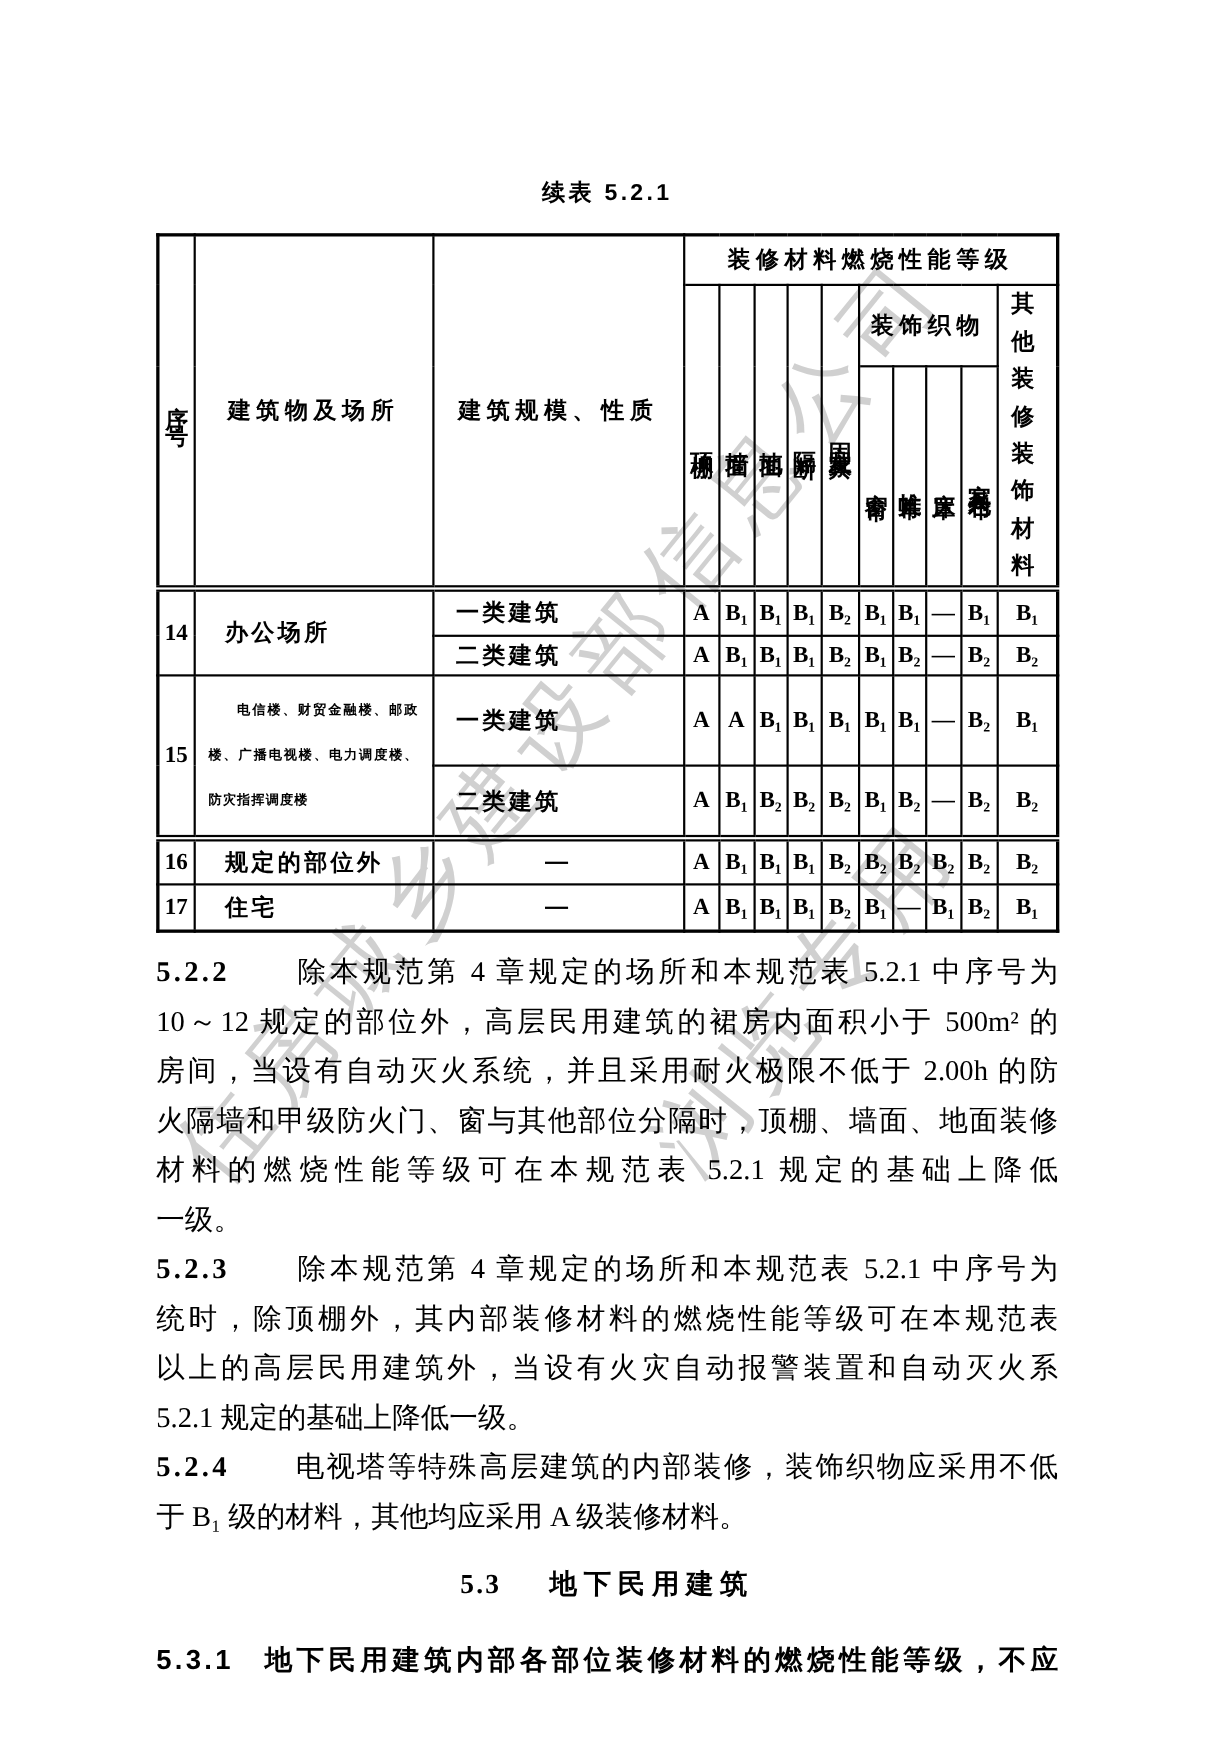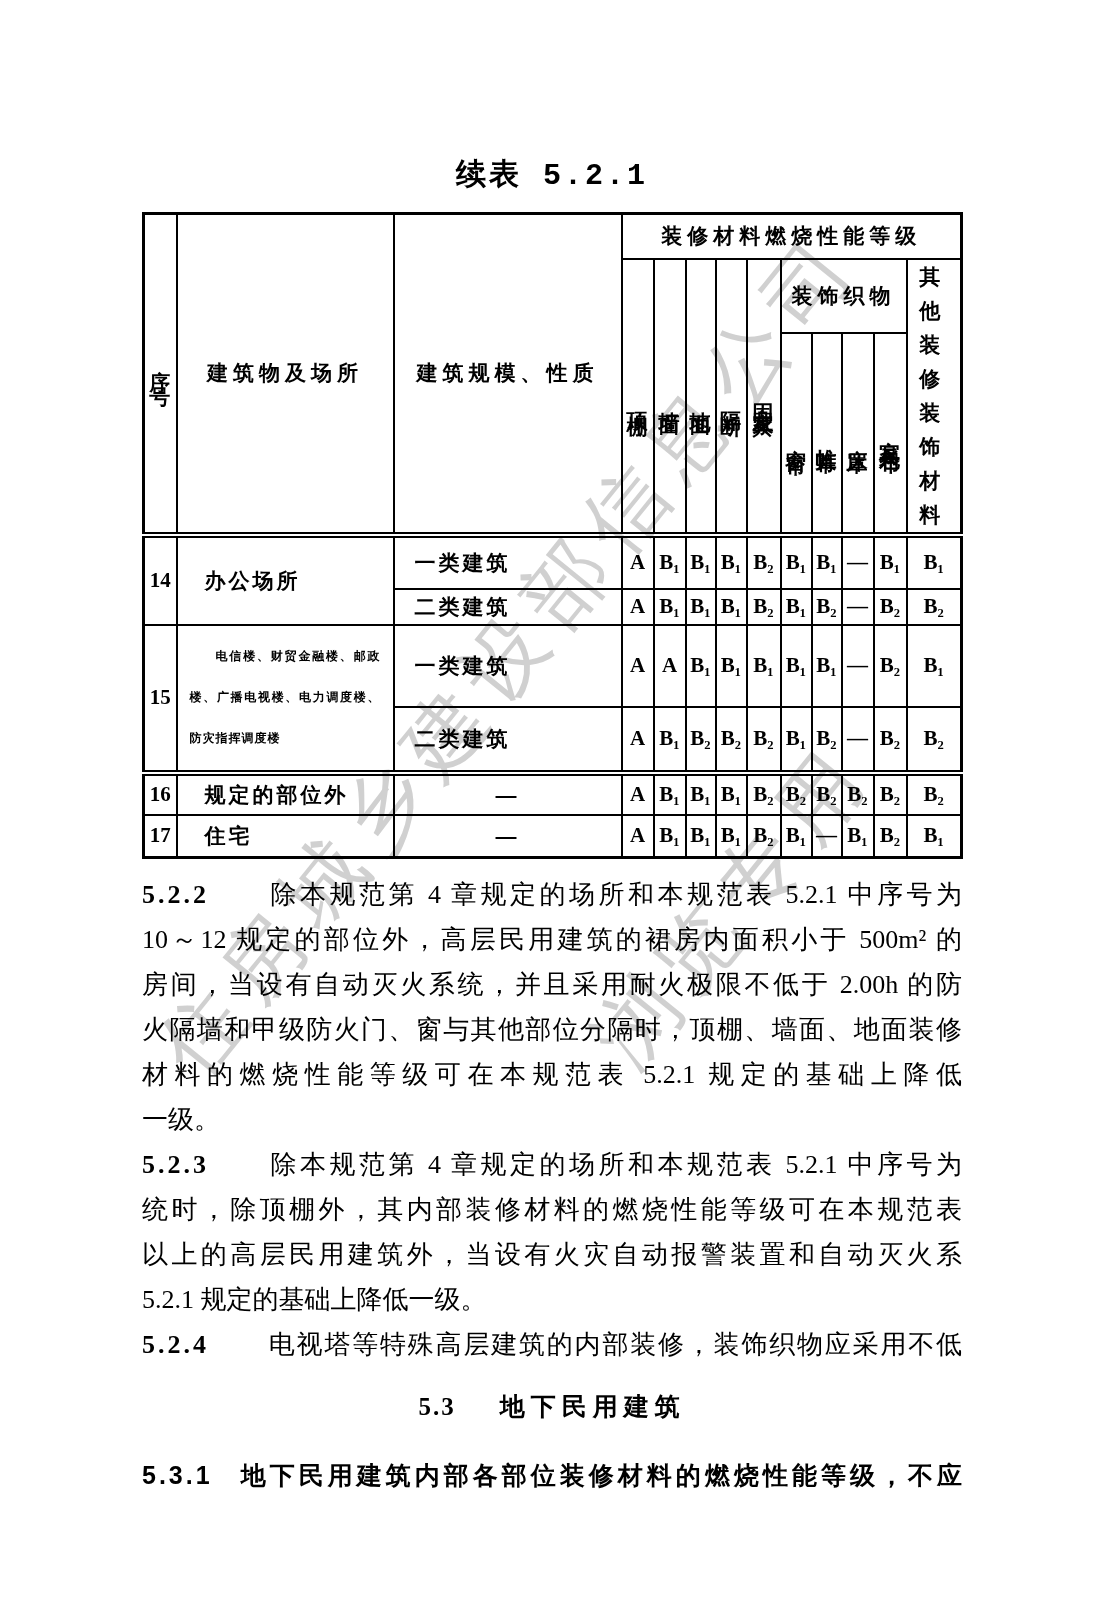--- a/index.html
+++ b/index.html
@@ -2,30 +2,30 @@
 <html><head>
 <meta charset="utf-8">
 <style>
   html,body{margin:0;padding:0;background:#ffffff;}
   body{width:1102px;height:1598px;position:relative;overflow:hidden;
        font-family:"Liberation Serif","DejaVu Serif",serif;color:#000;}
   .page{position:relative;width:1102px;height:1598px;overflow:hidden;}
   .content{position:absolute;left:142px;top:158px;width:820px;}
 
   
-  .tbl-title{text-align:center;font-weight:bold;font-size:30px;height:36px;line-height:36px;
-             font-family:Liberation Mono, monospace;letter-spacing:3px;}
+  .tbl-title{text-align:center;font-weight:bold;font-size:21px;height:36px;line-height:36px;
+             font-family:Liberation Sans, sans-serif;letter-spacing:3px;}
 
   
   table{border-collapse:collapse;table-layout:fixed;width:818px;margin-top:18px;
         border:3px solid #000;font-family:"Liberation Sans",sans-serif;}
   td{border:2px solid #000;text-align:center;vertical-align:middle;padding:0;
      font-size:21px;font-weight:bold;overflow:hidden;}
   tr.hr1{height:45px}  tr.hr2{height:38px}  tr.hr3{height:103px}
-  tr.dr1{height:54px}  tr.dr2{height:36px}  tr.dr3{height:82px}
+  tr.dr1{height:43px}  tr.dr2{height:36px}  tr.dr3{height:82px}
   tr.dr4{height:66px}  tr.dr5{height:42px}  tr.dr6{height:43px}
   tr.dbl td{border-top:6px double #000;}
   .hdr{letter-spacing:5px;}
   .vtext{writing-mode:vertical-lr;text-orientation:upright;display:inline-block;
          letter-spacing:4px;font-weight:bold;line-height:1;}
   .vwide{letter-spacing:18px;}
   .other-hdr{white-space:pre-line;line-height:34px;letter-spacing:8px;}
   .seq{font-family:"Liberation Serif","DejaVu Serif",serif;font-size:21px;}
   .rt{font-family:"Liberation Serif","DejaVu Serif",serif;font-size:21px;letter-spacing:0;}
   .place-left{text-align:left;padding-left:27px;letter-spacing:3px;}
@@ -204,20 +204,21 @@
       <div class="pline fill">火隔墙和甲级防火门、窗与其他部位分隔时，顶棚、墙面、地面装修</div>
       <div class="pline fill">材料的燃烧性能等级可在本规范表 5.2.1 规定的基础上降低</div>
       <div class="pline shortline">一级。</div>
 
       <div class="pline fill"><b class="pnum">5.2.3</b><span>除本规范第 4 章规定的场所和本规范表 5.2.1 中序号为</span></div>
       <div class="pline fill">统时，除顶棚外，其内部装修材料的燃烧性能等级可在本规范表</div>
       <div class="pline fill">以上的高层民用建筑外，当设有火灾自动报警装置和自动灭火系</div>
       <div class="pline shortline">5.2.1 规定的基础上降低一级。</div>
 
       <div class="pline fill"><b class="pnum">5.2.4</b><span>电视塔等特殊高层建筑的内部装修，装饰织物应采用不低</span></div>
+      <div class="pline shortline">于 B₁ 级的材料，其他均应采用 A 级装修材料。</div>
     </div>
 
     <div class="heading"><b class="hnum">5.3</b><span class="htitle">地下民用建筑</span></div>
 
     <div class="pline fill s531" style="margin-top:24px;"><b class="pnum pnum-sm">5.3.1</b><span>地下民用建筑内部各部位装修材料的燃烧性能等级，不应</span></div>
 
   </div>
 
   <div class="wm" id="wm1">住房城乡建设部信息公司</div>
   <div class="wm" id="wm2">浏览专用</div>

